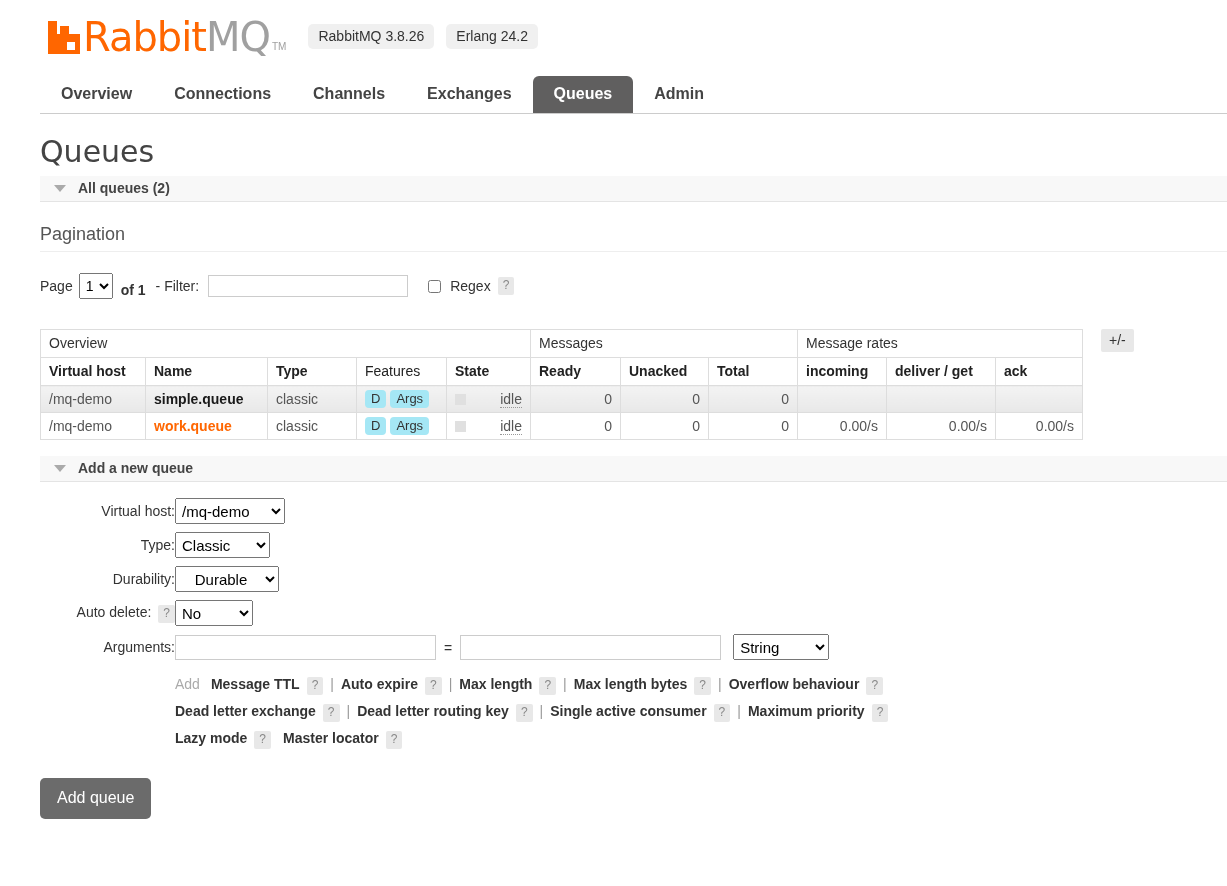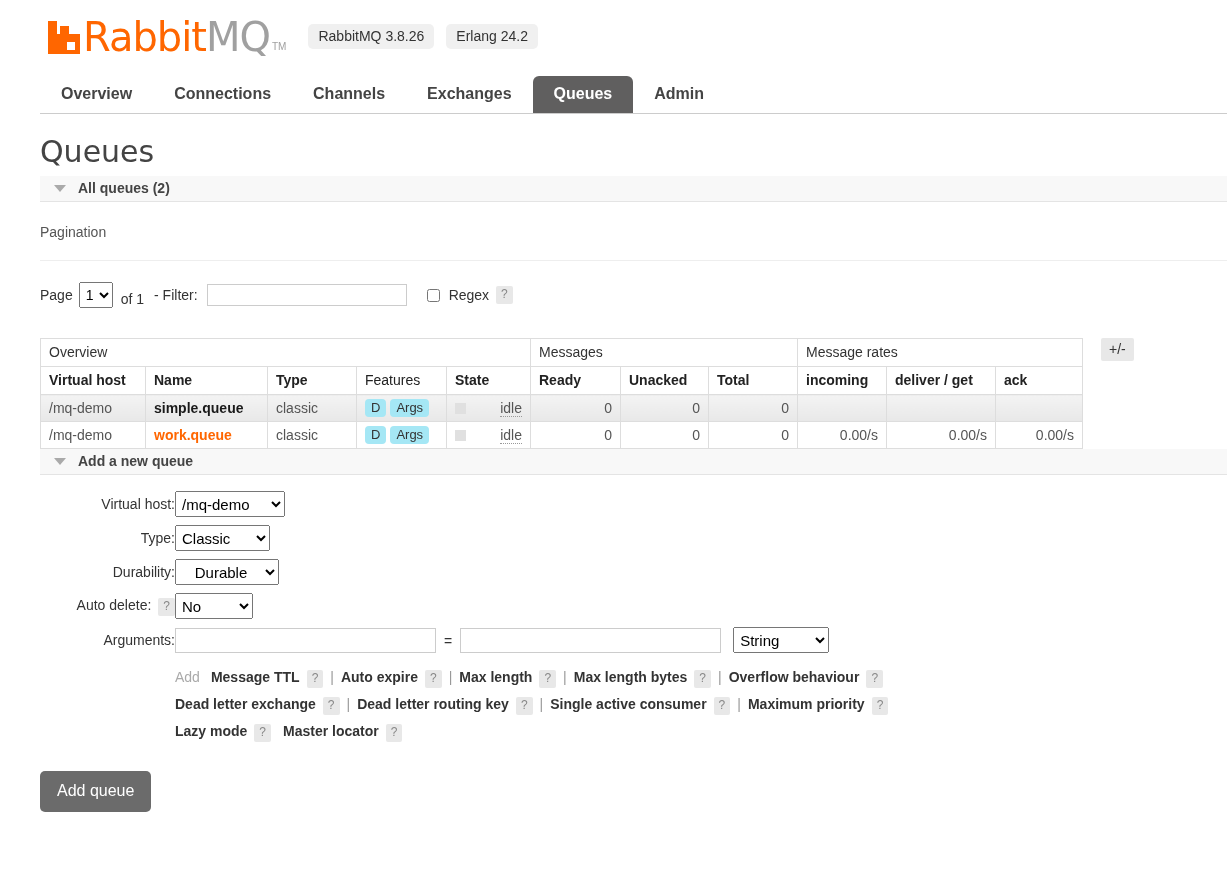--- a/index.html
+++ b/index.html
@@ -163,41 +163,41 @@
     margin: 0 12px 0 14px;
   }
 
   
   #pagination-block {
     margin-left: 40px;
     width: 1187px;
   }
   .sub-header {
     margin-top: 22px;
-    font-size: 14px;
+    font-size: 18px;
     color: #555555;
     border-bottom: 1px solid #eeeeee;
-    padding-bottom: 20px;
+    padding-bottom: 6px;
   }
   .pagination-row {
     margin-top: 21px;
     display: flex;
     align-items: center;
     font-size: 14px;
     color: #333333;
     height: 26px;
   }
   .pagination-row .lbl { margin-right: 6px; }
   select.page-select {
     font-family: "Liberation Sans", sans-serif;
     font-size: 14px;
     padding: 1px 2px;
     height: 26px;
   }
-  .of-text { margin: 8px 10px 0 8px; }
+  .of-text { margin: 8px 10px 0 8px; font-weight: bold; }
   .filter-label { margin-right: 9px; }
   input.filter-input {
     width: 200px;
     height: 22px;
     border: 1px solid #cccccc;
     font-size: 14px;
     font-family: "Liberation Sans", sans-serif;
     padding: 0 4px;
     box-sizing: border-box;
     background: #fff;
@@ -557,21 +557,21 @@
         <td class="num">0.00/s</td>
         <td class="num">0.00/s</td>
         <td class="num">0.00/s</td>
       </tr>
     </tbody>
   </table>
   <span class="plus-minus">+/-</span>
 </div>
 
 
-<div class="section-header" style="margin-top:0">
+<div class="section-header" style="margin-top:16px">
   <span class="collapse-tri"></span>
   <span>Add a new queue</span>
 </div>
 
 <div id="add-queue-form">
   <table class="form-table">
     <tbody>
         <tr>
       <td class="form-label">Virtual host:</td>
       <td>

